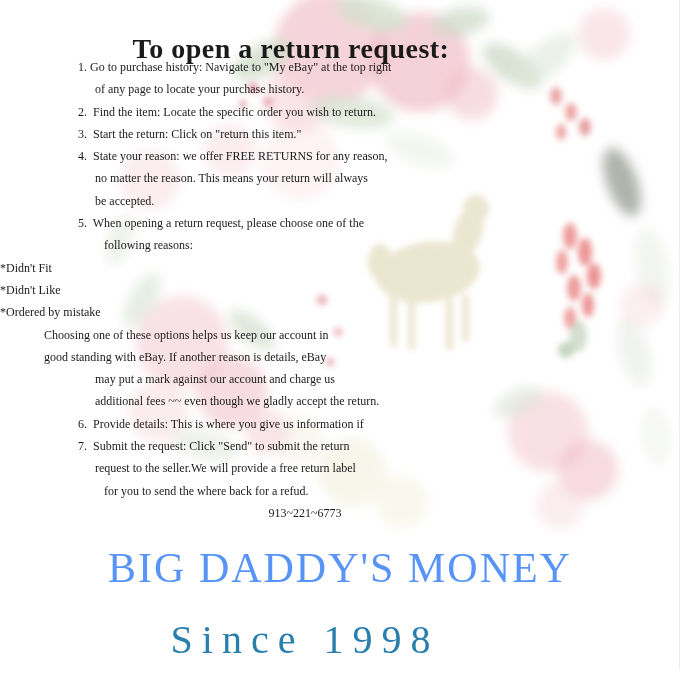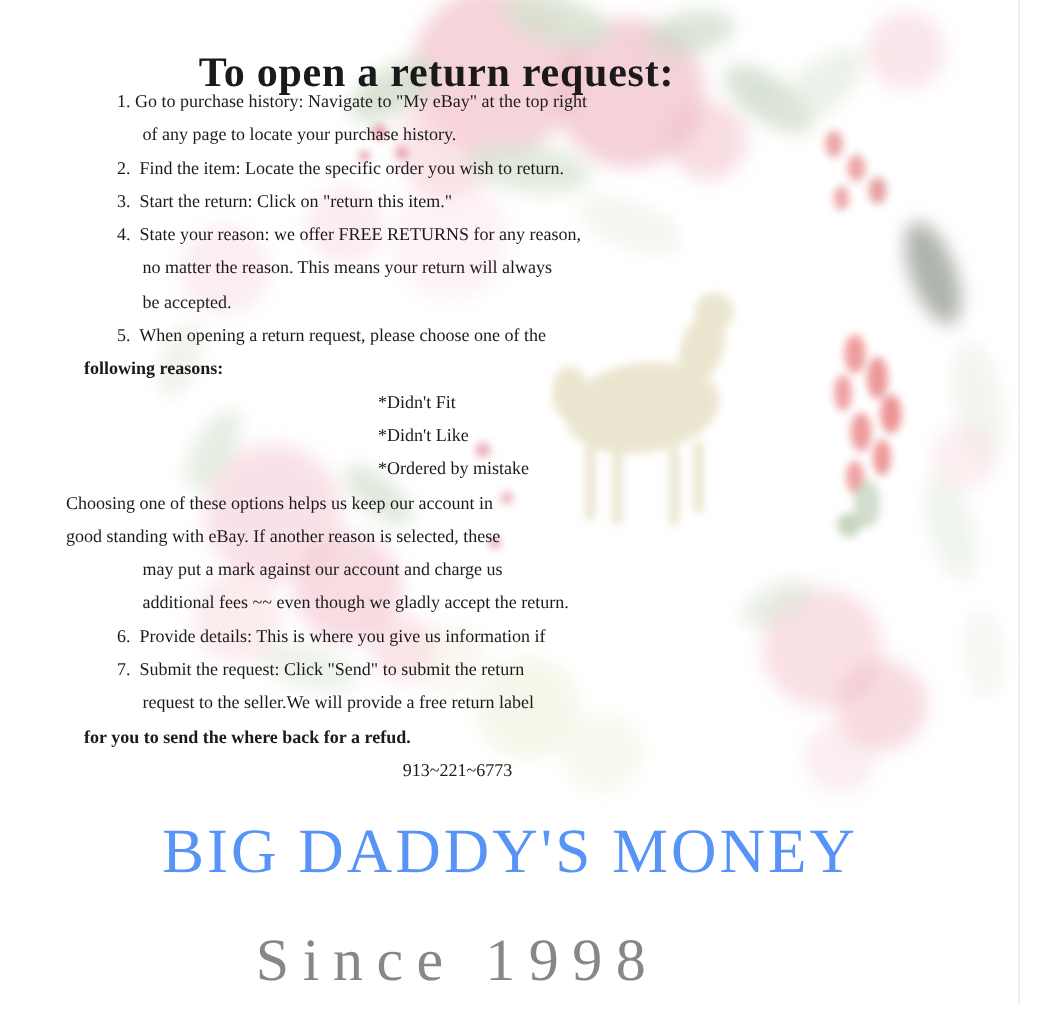--- a/index.html
+++ b/index.html
@@ -40,23 +40,23 @@
     position: absolute;
     top: 56px; left: 0;
     width: 680px;
     z-index: 2;
     font-size: 12px;
     line-height: 22.3px;
   }
   .line { white-space: pre; }
   .n0   { padding-left: 78px; }
   .n1   { padding-left: 95px; }
-  .n2   { padding-left: 56px; font-weight: bold; }
+  .n2   { padding-left: 104px; }
   .mid  { padding-left: 44px; }
-  .star { padding-left: 252px; }
+  .star { }
   .center { text-align: center; }
   .phone  { text-align: center; padding-right: 70px; }
   .gap  { margin-top: 36px; }
   .watermark-brand {
     position: absolute;
     top: 544px; left: 0;
     width: 680px;
     text-align: center;
     font-size: 42px;
     letter-spacing: 2px;
@@ -65,21 +65,21 @@
     z-index: 1;
     white-space: pre;
   }
   .watermark-since {
     position: absolute;
     top: 616px; left: 0;
     width: 610px;
     text-align: center;
     font-size: 40px;
     letter-spacing: 9px;
-    color: #737373;
+    color: #0369a1;
     opacity: 0.85;
     z-index: 1;
     white-space: pre;
   }
 </style>
 </head>
 <body>
 
 <div class="flyer">
 
@@ -198,21 +198,21 @@
       <div class="line n0">3.  Start the return: Click on "return this item."</div>
       <div class="line n0">4.  State your reason: we offer FREE RETURNS for any reason,</div>
       <div class="line n1">no matter the reason. This means your return will always</div>
       <div class="line n1">be accepted.</div>
       <div class="line n0">5.  When opening a return request, please choose one of the</div>
       <div class="line n2">following reasons:</div>
       <div class="line star">*Didn't Fit</div>
       <div class="line star">*Didn't Like</div>
       <div class="line star">*Ordered by mistake</div>
       <div class="line mid">Choosing one of these options helps us keep our account in</div>
-      <div class="line mid">good standing with eBay. If another reason is selected, these</div>
+      <div class="line mid">good standing with eBay. If another reason is details, eBay</div>
       <div class="line n1">may put a mark against our account and charge us</div>
       <div class="line n1">additional fees ~~ even though we gladly accept the return.</div>
       <div class="line n0">6.  Provide details: This is where you give us information if</div>
       <div class="line n0">7.  Submit the request: Click "Send" to submit the return</div>
       <div class="line n1">request to the seller.We will provide a free return label</div>
       <div class="line n2">for you to send the where back for a refud.</div>
       <div class="line phone">913~221~6773</div>
     </div>
 
 </div>

